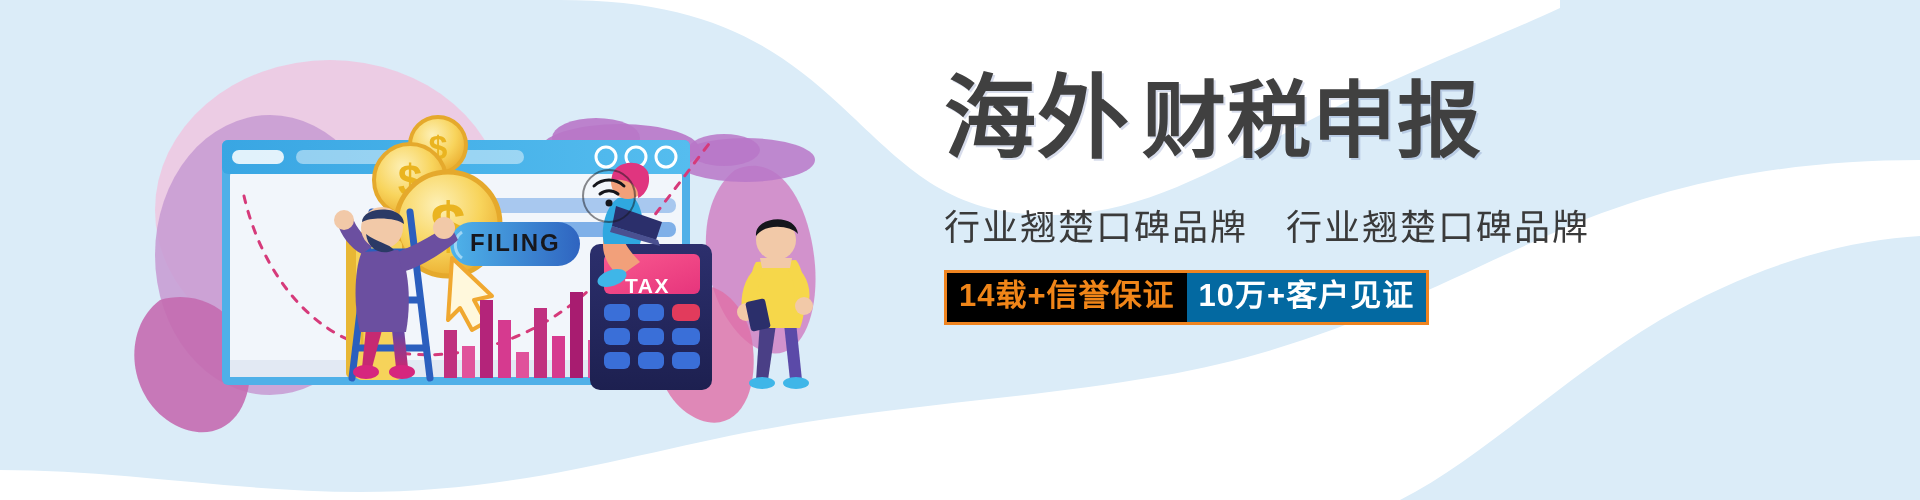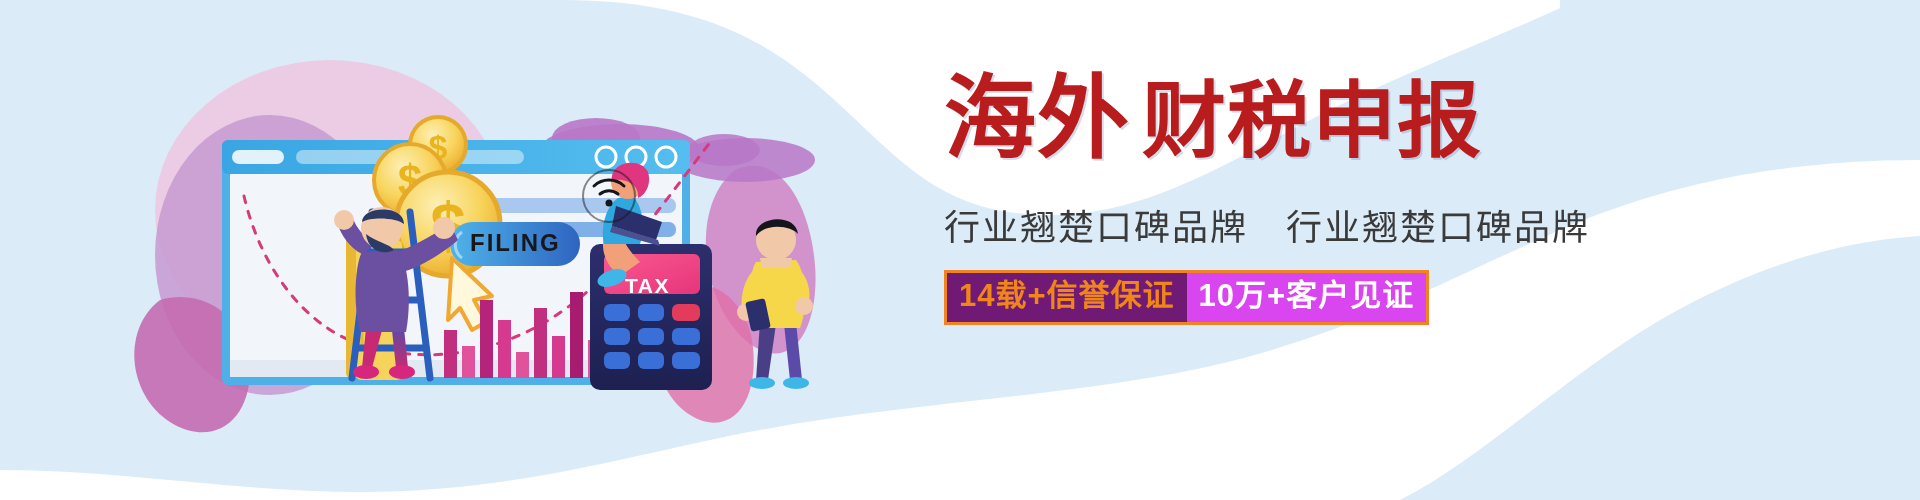--- a/index.html
+++ b/index.html
@@ -20,45 +20,45 @@
   #copy{
     position:absolute;left:944px;top:72px;width:780px;height:300px;
     z-index:40;
   }
   #headline{
     position:relative;height:108px;white-space:nowrap;
     line-height:1;
   }
   .hl{
     display:inline-block;vertical-align:baseline;
-    color:#b91c1c;
+    color:#404040;
     font-weight:bold;
     letter-spacing:1px;
     text-shadow:2px 2px 0 rgba(31,62,144,.18);
   }
   .hl-a{font-size:92px;}
   .hl-b{font-size:84px;margin-left:12px;}
 
   #subtitle{
     margin-top:18px;
     font-size:36px;color:#3a3a3a;letter-spacing:2px;
     white-space:nowrap;font-weight:normal;
   }
   #badges{margin-top:20px;display:flex;align-items:stretch;white-space:nowrap;}
   .badge{
     font-size:31px;font-weight:bold;letter-spacing:1px;
     padding:5px 12px 7px 12px;line-height:1.18;
     display:flex;align-items:center;
   }
   .badge-outline{
-    background:#701a75;color:#f08518;
+    background:#000000;color:#f08518;
     border:3px solid #ef8420;border-right:none;
   }
   .badge-solid{
-    background:#d946ef;color:#ffffff;
+    background:#0369a1;color:#ffffff;
     border:3px solid #ef8420;border-left:none;
   }
 
   
   #art{position:absolute;left:0;top:0;width:900px;height:500px;z-index:30;}
   #filing-label{
     position:absolute;left:470px;top:229px;
     font-size:24px;font-weight:bold;color:#17171c;letter-spacing:2px;
     z-index:35;
   }

